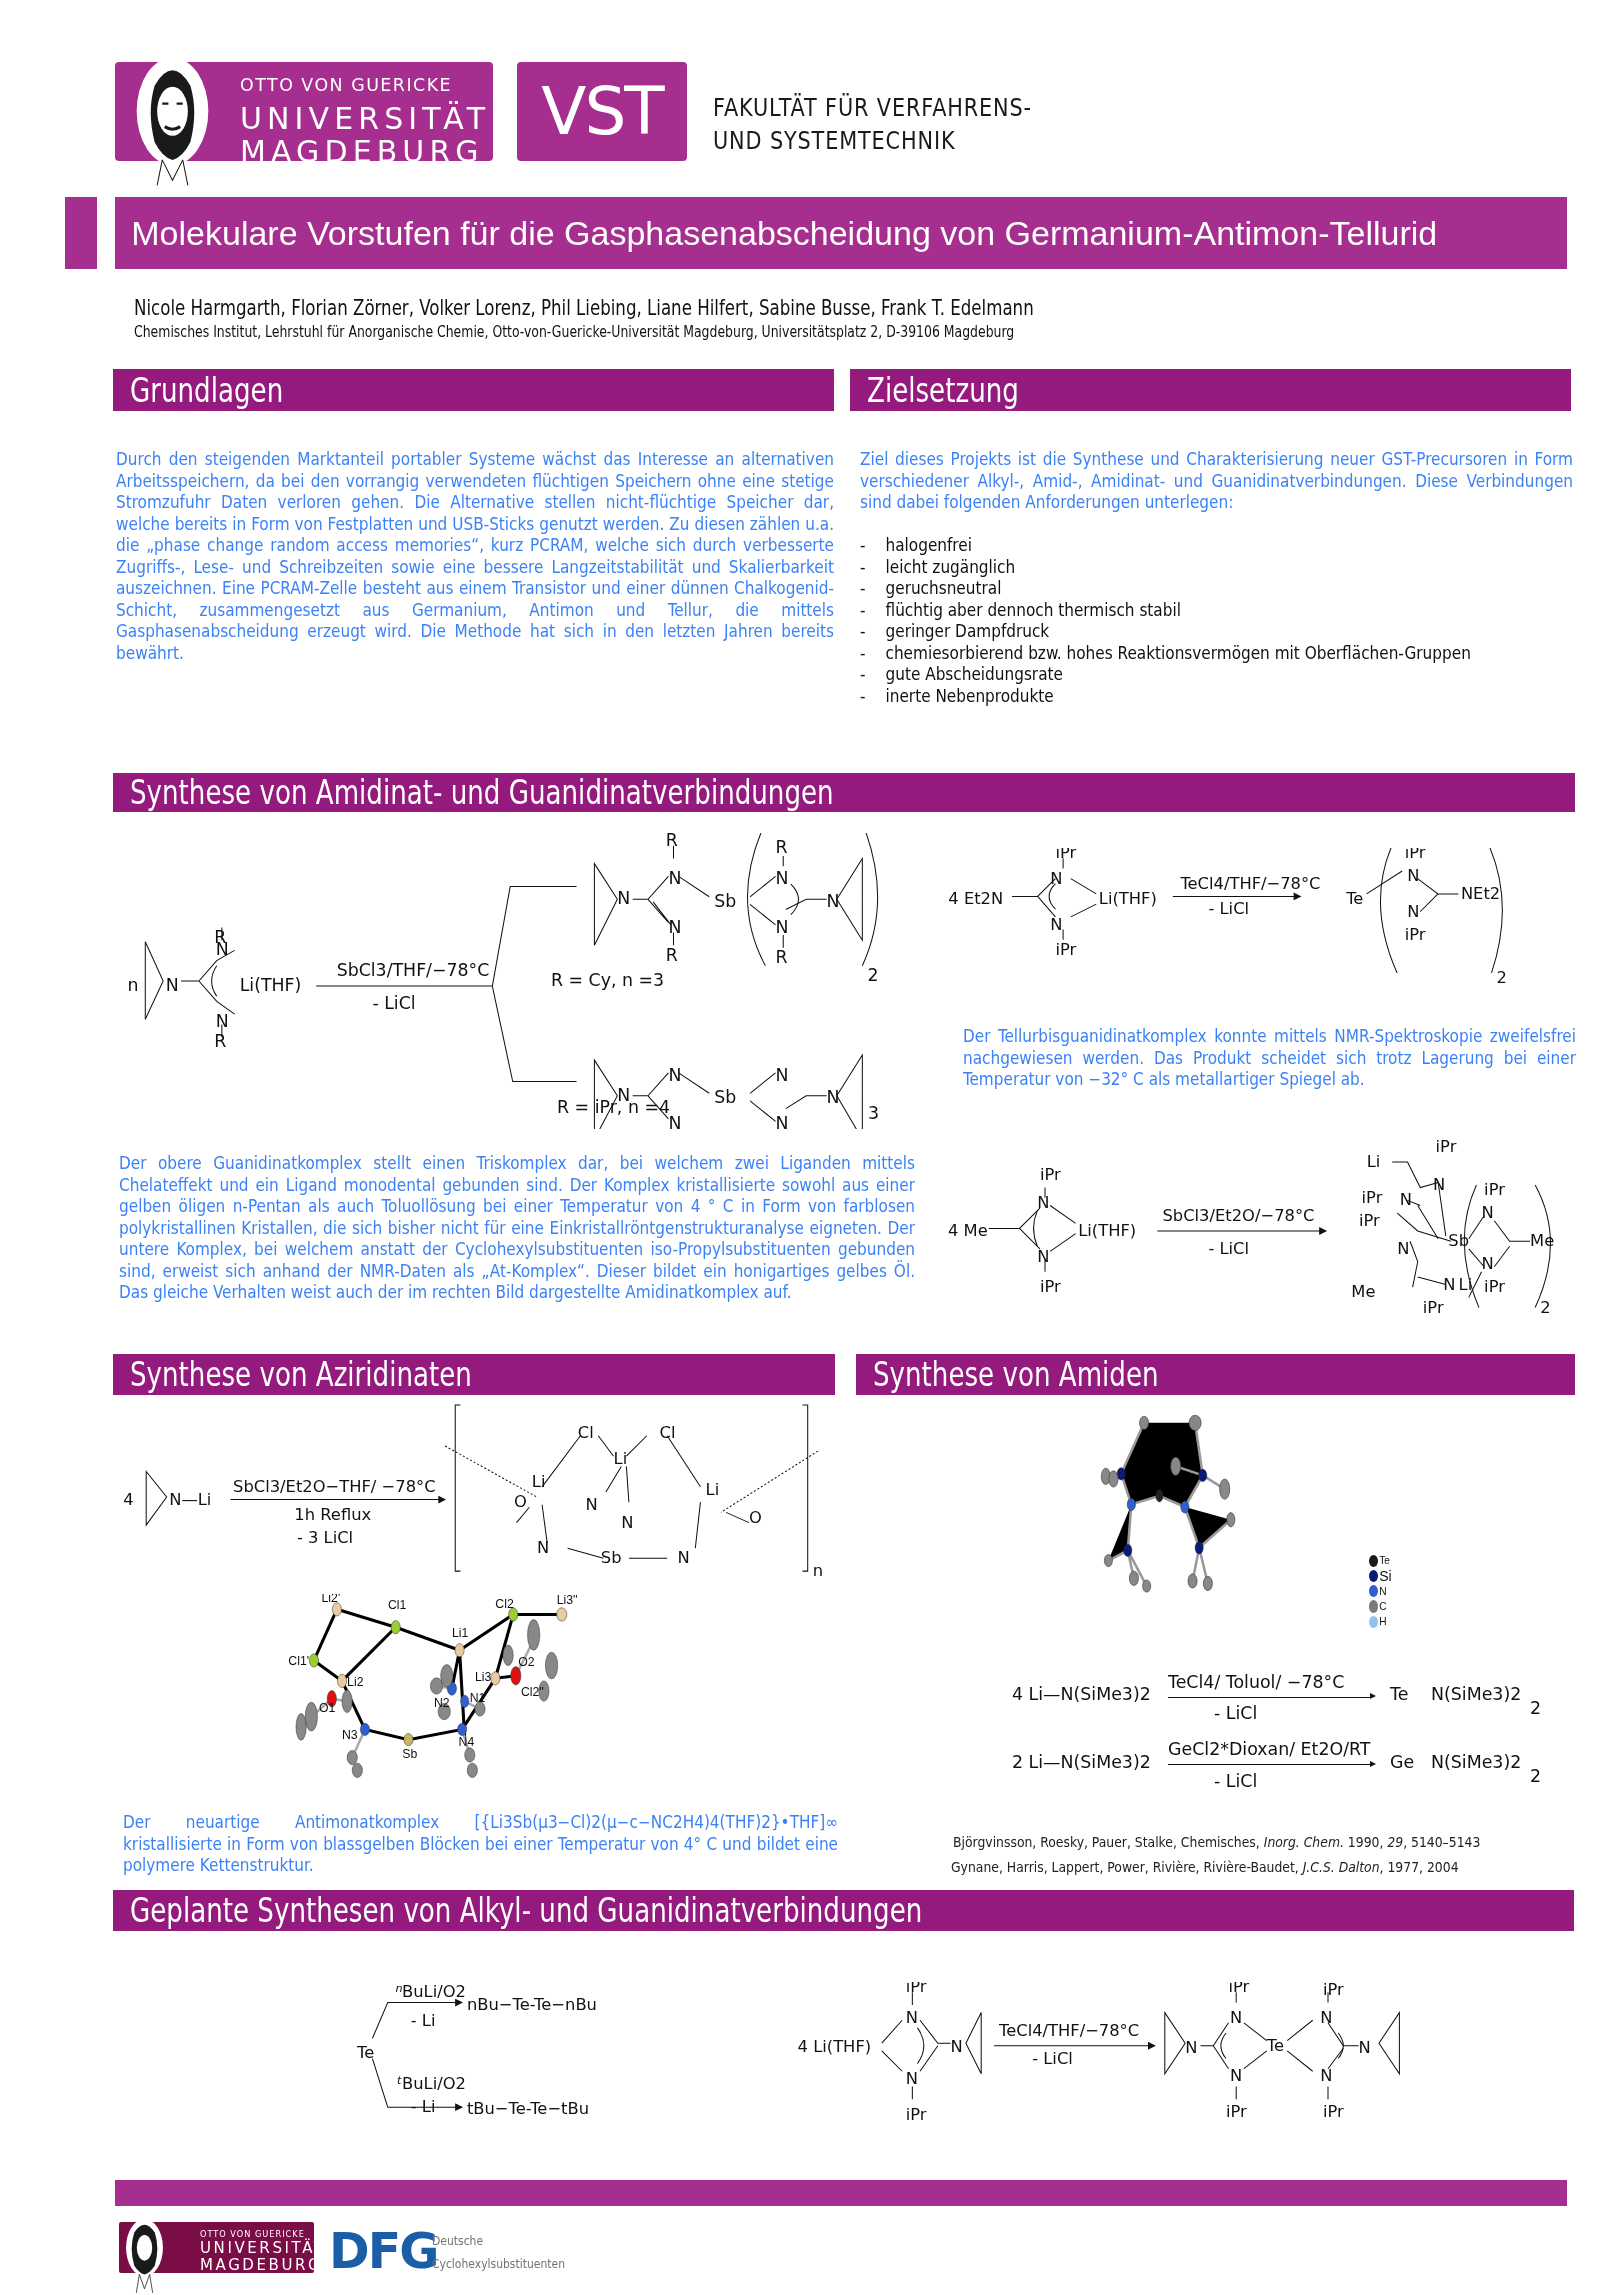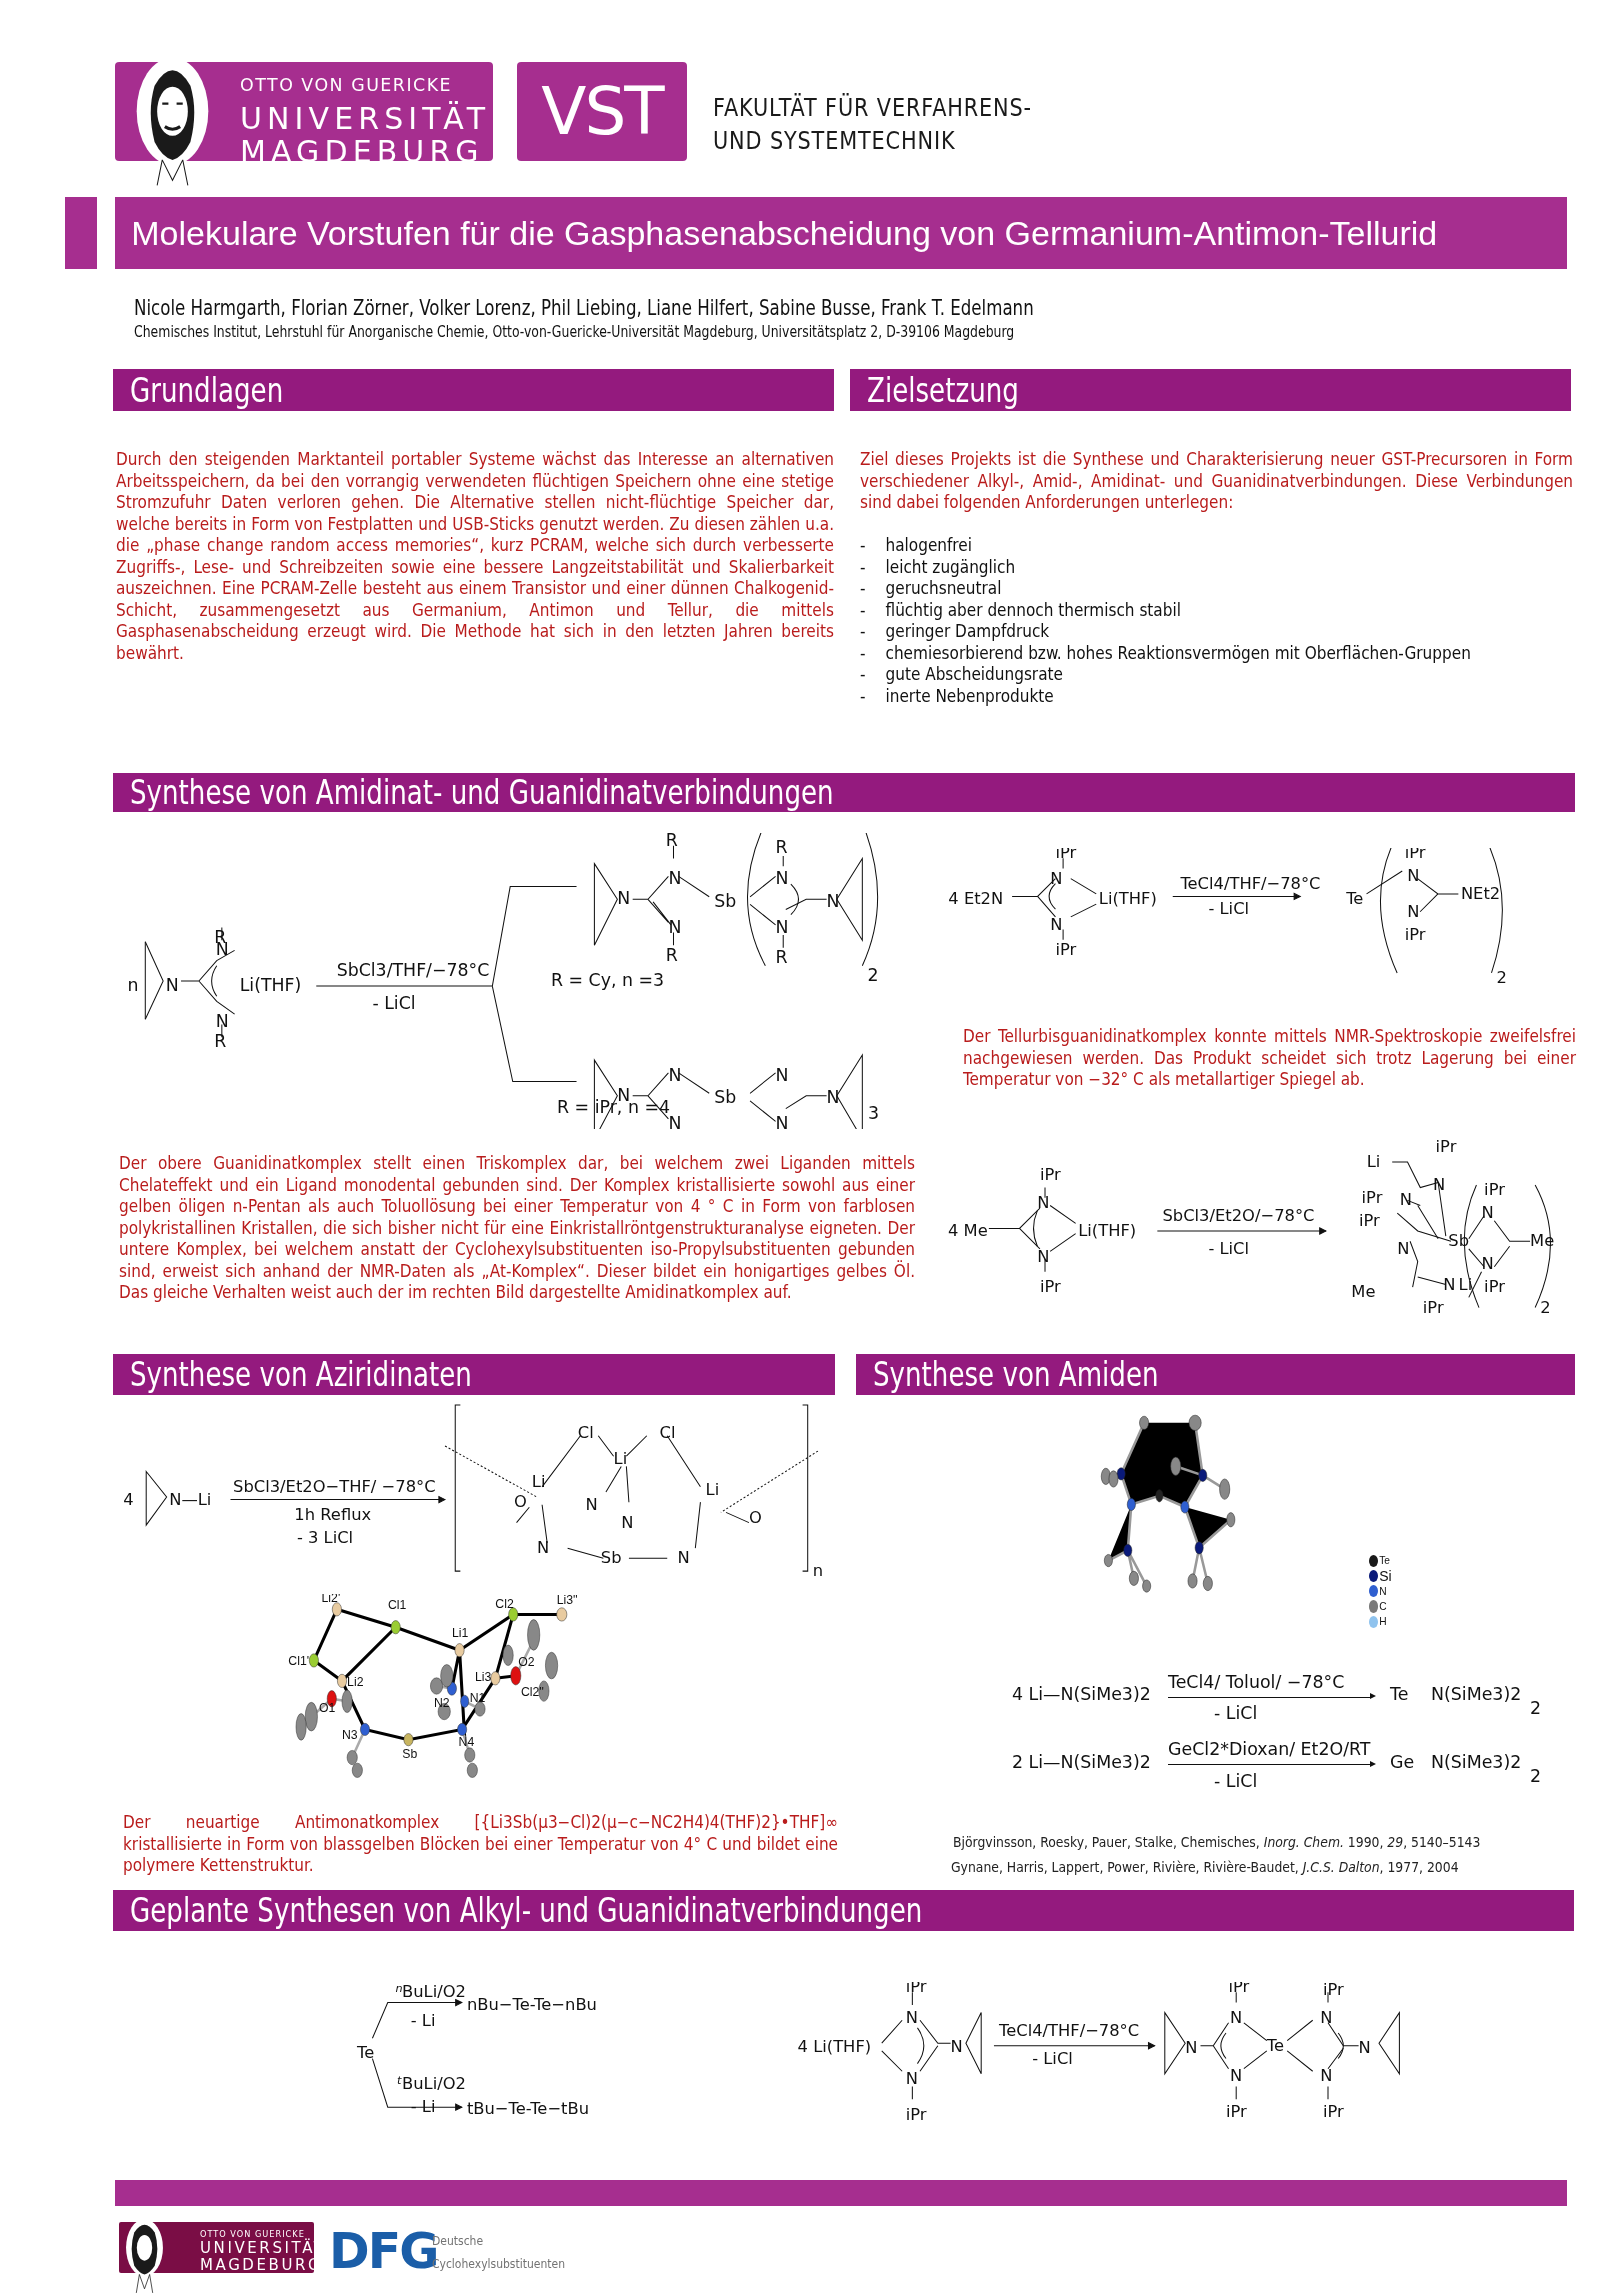--- a/index.html
+++ b/index.html
@@ -21,21 +21,21 @@
   .title-stub { left: 65px; top: 197px; width: 32px; height: 72px; background: #A62E8F; }
   .title-bar { left: 115px; top: 197px; width: 1452px; height: 72px; background: #A62E8F; color: #fff; font-family: "Liberation Sans", sans-serif; font-size: 34px; display: flex; align-items: center; padding-left: 16.3px; text-align: center; }
 
   .authors { left: 134px; top: 295px; font-size: 21.5px; color: #111; transform: scaleX(0.86); transform-origin: left; white-space: nowrap; }
   .affil { left: 134px; top: 322px; font-size: 16.3px; color: #111; transform: scaleX(0.85); transform-origin: left; white-space: nowrap; }
 
   
   .sec { background: #941A7E; color: #fff; font-size: 33px; display: flex; align-items: center; padding-left: 17.4px; white-space: nowrap; }
   .sec span { display: inline-block; transform: scaleX(0.88); transform-origin: left; }
 
-  .para { font-size: 17px; line-height: 21.5px; text-align: justify; color: #b91c1c; }
+  .para { font-size: 17px; line-height: 21.5px; text-align: justify; color: #3b82f6; }
   .list { font-size: 17px; line-height: 21.5px; list-style: none; color: #111; }
   .list li { display: flex; }
   .list li .dash { width: 25.5px; }
 
   .chem { font-family: "DejaVu Sans", sans-serif; font-size: 17.4px; color: #111; white-space: nowrap; }
   .ref { font-size: 13.8px; color: #222; white-space: nowrap; }
 
   .bottom-bar { left: 115px; top: 2180px; width: 1452px; height: 25.5px; background: #A62E8F; }
   .uni-logo-small { left: 119px; top: 2222px; width: 195px; height: 51px; background: #7A0D45; border-radius: 2px; }
   .uni-text-small { left: 200px; top: 2230px; color: #fff; font-family: "DejaVu Sans", sans-serif; line-height: 1; }

